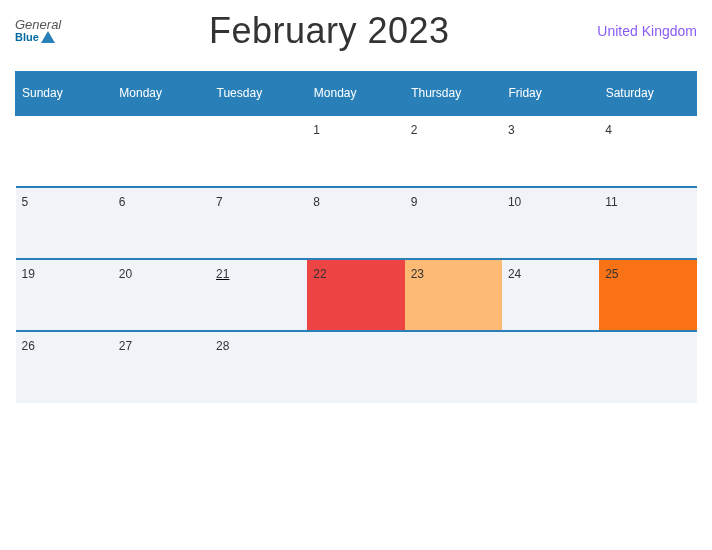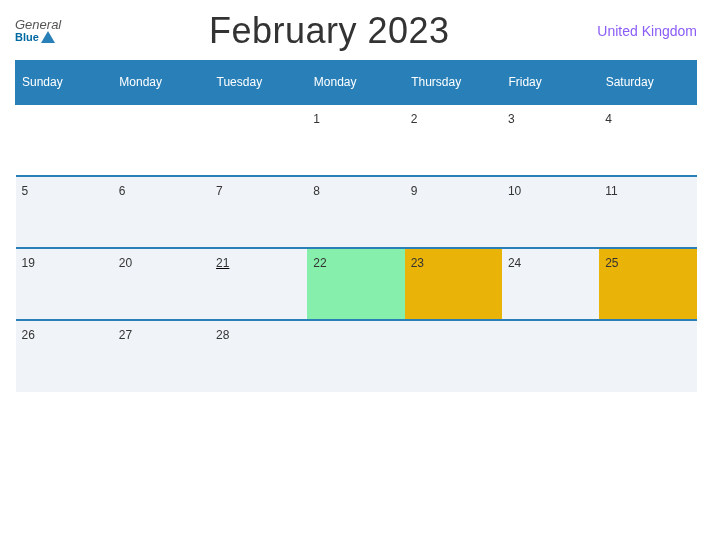--- a/index.html
+++ b/index.html
@@ -13,21 +13,21 @@
     .calendar-container {
       width: 712px;
       height: 550px;
       background: #fff;
       padding: 10px 15px 10px 15px;
     }
     .header {
       display: flex;
       align-items: center;
       justify-content: space-between;
-      margin-bottom: 8px;
+      margin-bottom: 19px;
     }
     .logo {
       display: flex;
       flex-direction: column;
       line-height: 1;
     }
     .logo-general {
       font-size: 13px;
       color: #555;
       font-style: italic;
@@ -135,24 +135,24 @@
           <td style="background: rgb(240, 244, 248);"><span class="day-num">7</span></td>
           <td style="background: rgb(240, 244, 248);"><span class="day-num">8</span></td>
           <td style="background: rgb(240, 244, 248);"><span class="day-num">9</span></td>
           <td style="background: rgb(240, 244, 248);"><span class="day-num">10</span></td>
           <td style="background: rgb(240, 244, 248);"><span class="day-num">11</span></td>
         </tr>
         <tr style="background: rgb(240, 244, 248);">
           <td style="background: rgb(240, 244, 248);"><span class="day-num">19</span></td>
           <td style="background: rgb(240, 244, 248);"><span class="day-num">20</span></td>
           <td style="background: rgb(240, 244, 248); text-decoration: underline;"><span class="day-num">21</span></td>
-          <td style="background: #86efac;"><span class="day-num">22</span></td>
-          <td style="background: #eab308;"><span class="day-num">23</span></td>
+          <td style="background: #ef4444;"><span class="day-num">22</span></td>
+          <td style="background: #fdba74;"><span class="day-num">23</span></td>
           <td style="background: rgb(240, 244, 248);"><span class="day-num">24</span></td>
-          <td style="background: #eab308; margin-top: 25px;"><span class="day-num">25</span></td>
+          <td style="background: #f97316; margin-top: 25px;"><span class="day-num">25</span></td>
         </tr>
         <tr>
           <td><span class="day-num">26</span></td>
           <td><span class="day-num">27</span></td>
           <td><span class="day-num">28</span></td>
           <td></td>
           <td></td>
           <td></td>
           <td></td>
         </tr>

